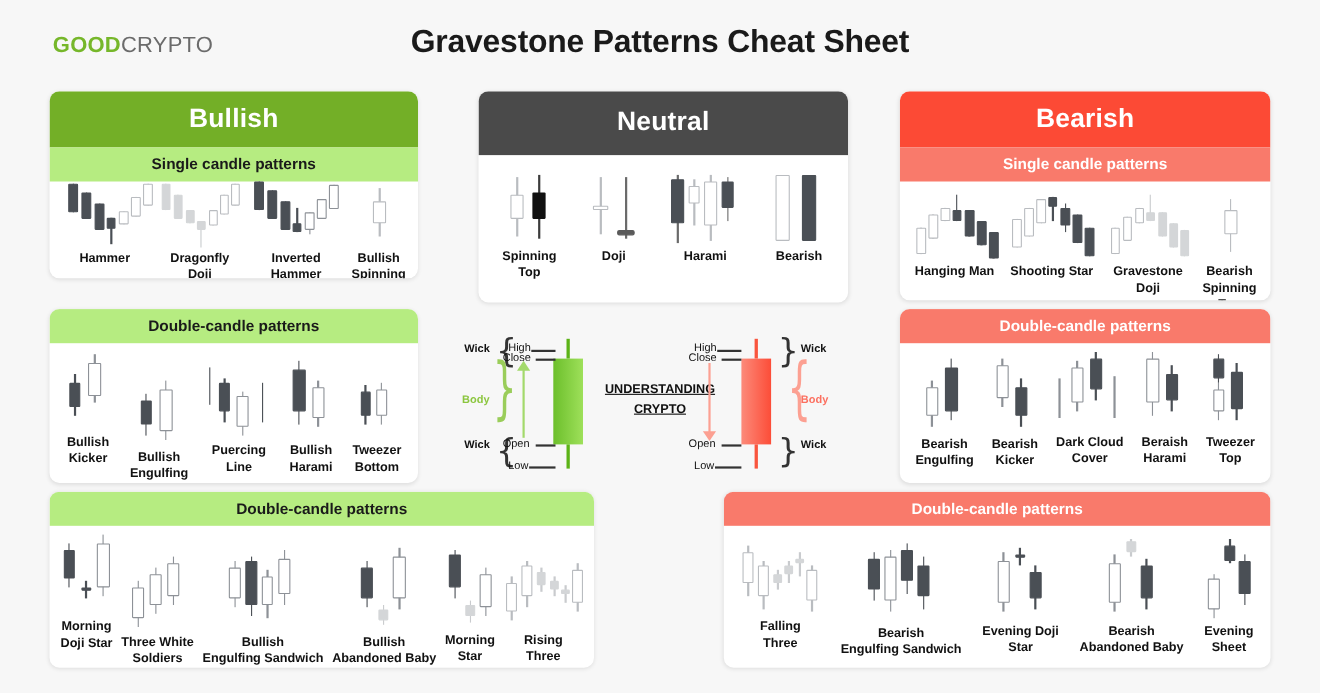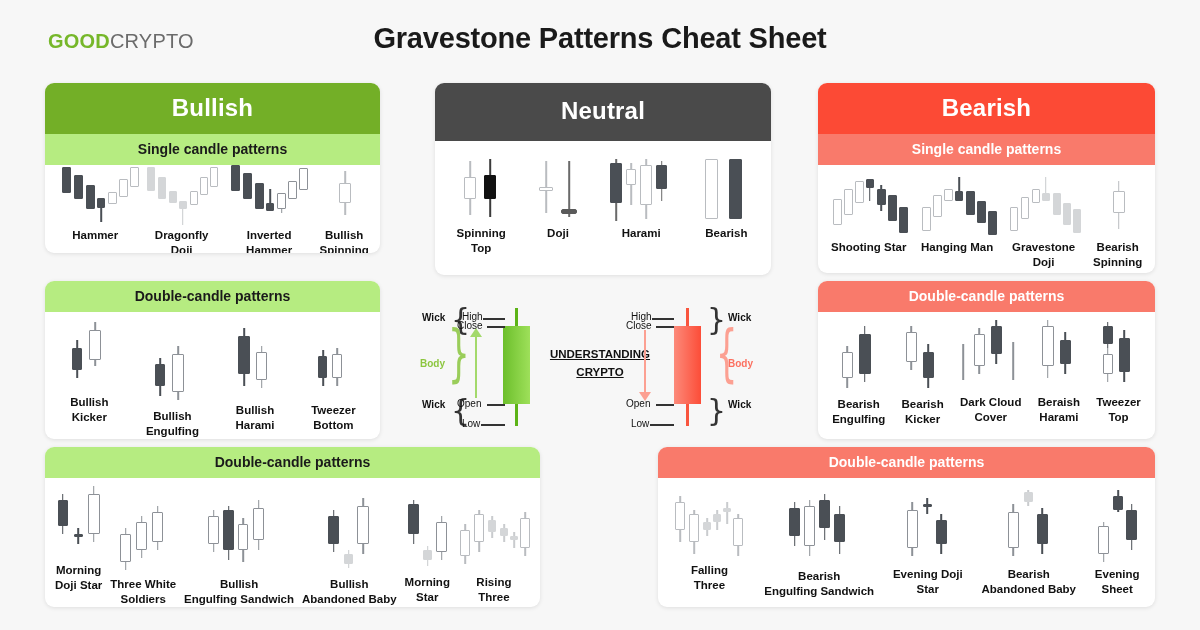--- a/index.html
+++ b/index.html
@@ -235,20 +235,40 @@
                 <div class="bd" style="top:6px;height:22px"></div>
               </div>
             <div class="cs white" style="left:19px;top:4px;  width:12px; height:54px;">
                 <div class="wk" style="top:0;height:100%"></div>
                 <div class="bd" style="top:8px;height:38px"></div>
               </div>
           </div>
           <div class="lbl">Bullish
 Engulfing</div>
         </div>
+        <div class="pat" style="margin-top:14px;">
+          <div class="glyph" style="width:56px;height:66px;">
+            <div class="cs dark" style="left:0px; top:2px;  width:3px; height:34px;">
+                <div class="wk" style="top:0;height:100%"></div>
+              </div>
+            <div class="cs dark" style="left:10px;top:12px; width:10px; height:40px;">
+                <div class="wk" style="top:0;height:100%"></div>
+                <div class="bd" style="top:4px;height:26px"></div>
+              </div>
+            <div class="cs white" style="left:26px;top:24px; width:11px; height:40px;">
+                <div class="wk" style="top:0;height:100%"></div>
+                <div class="bd" style="top:4px;height:28px"></div>
+              </div>
+            <div class="cs dark" style="left:48px;top:16px; width:3px; height:36px;">
+                <div class="wk" style="top:0;height:100%"></div>
+              </div>
+          </div>
+          <div class="lbl">Puercing
+Line</div>
+        </div>
         <div class="pat" style="margin-top:10px;">
           <div class="glyph" style="width:38px;height:70px;">
             <div class="cs dark" style="left:2px; top:0px;  width:12px; height:58px;">
                 <div class="wk" style="top:0;height:100%"></div>
                 <div class="bd" style="top:8px;height:38px"></div>
               </div>
             <div class="cs white" style="left:20px;top:18px; width:11px; height:42px;">
                 <div class="wk" style="top:0;height:100%"></div>
                 <div class="bd" style="top:6px;height:28px"></div>
               </div>
@@ -533,20 +553,53 @@
       <div class="uclbl" style="left:21px;top:118px;">Low</div>
     </div>
   </div>
 
   <div class="card" style="left:818px; top:83px; width:337px; height:190px;">
     <div class="cap big hd-red">Bearish</div>
     <div class="sub light-red">Single candle patterns</div>
     <div class="body" style="padding-top:12px;">
       <div class="row">
         <div class="pat">
+          <div class="glyph" style="width:74px;height:58px;">
+            <div class="cs grayo" style="left:2px; top:30px; width:9px; height:24px;">
+                <div class="wk" style="top:0;height:100%"></div>
+                <div class="bd" style="top:0;height:100%"></div>
+              </div>
+            <div class="cs grayo" style="left:13px;top:18px; width:9px; height:22px;">
+                <div class="wk" style="top:0;height:100%"></div>
+                <div class="bd" style="top:0;height:100%"></div>
+              </div>
+            <div class="cs grayo" style="left:24px;top:12px; width:9px; height:12px;">
+                <div class="wk" style="top:0;height:100%"></div>
+                <div class="bd" style="top:0;height:100%"></div>
+              </div>
+            <div class="cs dark" style="left:35px;top:0px;  width:8px; height:24px;">
+                <div class="wk" style="top:0;height:100%"></div>
+                <div class="bd" style="top:14px;height:10px"></div>
+              </div>
+            <div class="cs dark" style="left:46px;top:14px; width:9px; height:24px;">
+                <div class="wk" style="top:0;height:100%"></div>
+                <div class="bd" style="top:0;height:100%"></div>
+              </div>
+            <div class="cs dark" style="left:57px;top:24px; width:9px; height:22px;">
+                <div class="wk" style="top:0;height:100%"></div>
+                <div class="bd" style="top:0;height:100%"></div>
+              </div>
+            <div class="cs dark" style="left:68px;top:34px; width:9px; height:24px;">
+                <div class="wk" style="top:0;height:100%"></div>
+                <div class="bd" style="top:0;height:100%"></div>
+              </div>
+          </div>
+          <div class="lbl">Hanging Man</div>
+        </div>
+        <div class="pat">
           <div class="glyph" style="width:76px;height:58px;">
             <div class="cs grayo" style="left:2px; top:22px; width:9px; height:26px;">
                 <div class="wk" style="top:0;height:100%"></div>
                 <div class="bd" style="top:0;height:100%"></div>
               </div>
             <div class="cs grayo" style="left:13px;top:12px; width:9px; height:26px;">
                 <div class="wk" style="top:0;height:100%"></div>
                 <div class="bd" style="top:0;height:100%"></div>
               </div>
             <div class="cs grayo" style="left:24px;top:4px;  width:9px; height:22px;">
@@ -564,53 +617,20 @@
             <div class="cs dark" style="left:57px;top:18px; width:9px; height:26px;">
                 <div class="wk" style="top:0;height:100%"></div>
                 <div class="bd" style="top:0;height:100%"></div>
               </div>
             <div class="cs dark" style="left:68px;top:30px; width:9px; height:26px;">
                 <div class="wk" style="top:0;height:100%"></div>
                 <div class="bd" style="top:0;height:100%"></div>
               </div>
           </div>
           <div class="lbl">Shooting Star</div>
-        </div>
-        <div class="pat">
-          <div class="glyph" style="width:74px;height:58px;">
-            <div class="cs grayo" style="left:2px; top:30px; width:9px; height:24px;">
-                <div class="wk" style="top:0;height:100%"></div>
-                <div class="bd" style="top:0;height:100%"></div>
-              </div>
-            <div class="cs grayo" style="left:13px;top:18px; width:9px; height:22px;">
-                <div class="wk" style="top:0;height:100%"></div>
-                <div class="bd" style="top:0;height:100%"></div>
-              </div>
-            <div class="cs grayo" style="left:24px;top:12px; width:9px; height:12px;">
-                <div class="wk" style="top:0;height:100%"></div>
-                <div class="bd" style="top:0;height:100%"></div>
-              </div>
-            <div class="cs dark" style="left:35px;top:0px;  width:8px; height:24px;">
-                <div class="wk" style="top:0;height:100%"></div>
-                <div class="bd" style="top:14px;height:10px"></div>
-              </div>
-            <div class="cs dark" style="left:46px;top:14px; width:9px; height:24px;">
-                <div class="wk" style="top:0;height:100%"></div>
-                <div class="bd" style="top:0;height:100%"></div>
-              </div>
-            <div class="cs dark" style="left:57px;top:24px; width:9px; height:22px;">
-                <div class="wk" style="top:0;height:100%"></div>
-                <div class="bd" style="top:0;height:100%"></div>
-              </div>
-            <div class="cs dark" style="left:68px;top:34px; width:9px; height:24px;">
-                <div class="wk" style="top:0;height:100%"></div>
-                <div class="bd" style="top:0;height:100%"></div>
-              </div>
-          </div>
-          <div class="lbl">Hanging Man</div>
         </div>
         <div class="pat">
           <div class="glyph" style="width:72px;height:58px;">
             <div class="cs grayo" style="left:2px; top:30px; width:8px; height:24px;">
                 <div class="wk" style="top:0;height:100%"></div>
                 <div class="bd" style="top:0;height:100%"></div>
               </div>
             <div class="cs grayo" style="left:13px;top:20px; width:8px; height:22px;">
                 <div class="wk" style="top:0;height:100%"></div>
                 <div class="bd" style="top:0;height:100%"></div>

